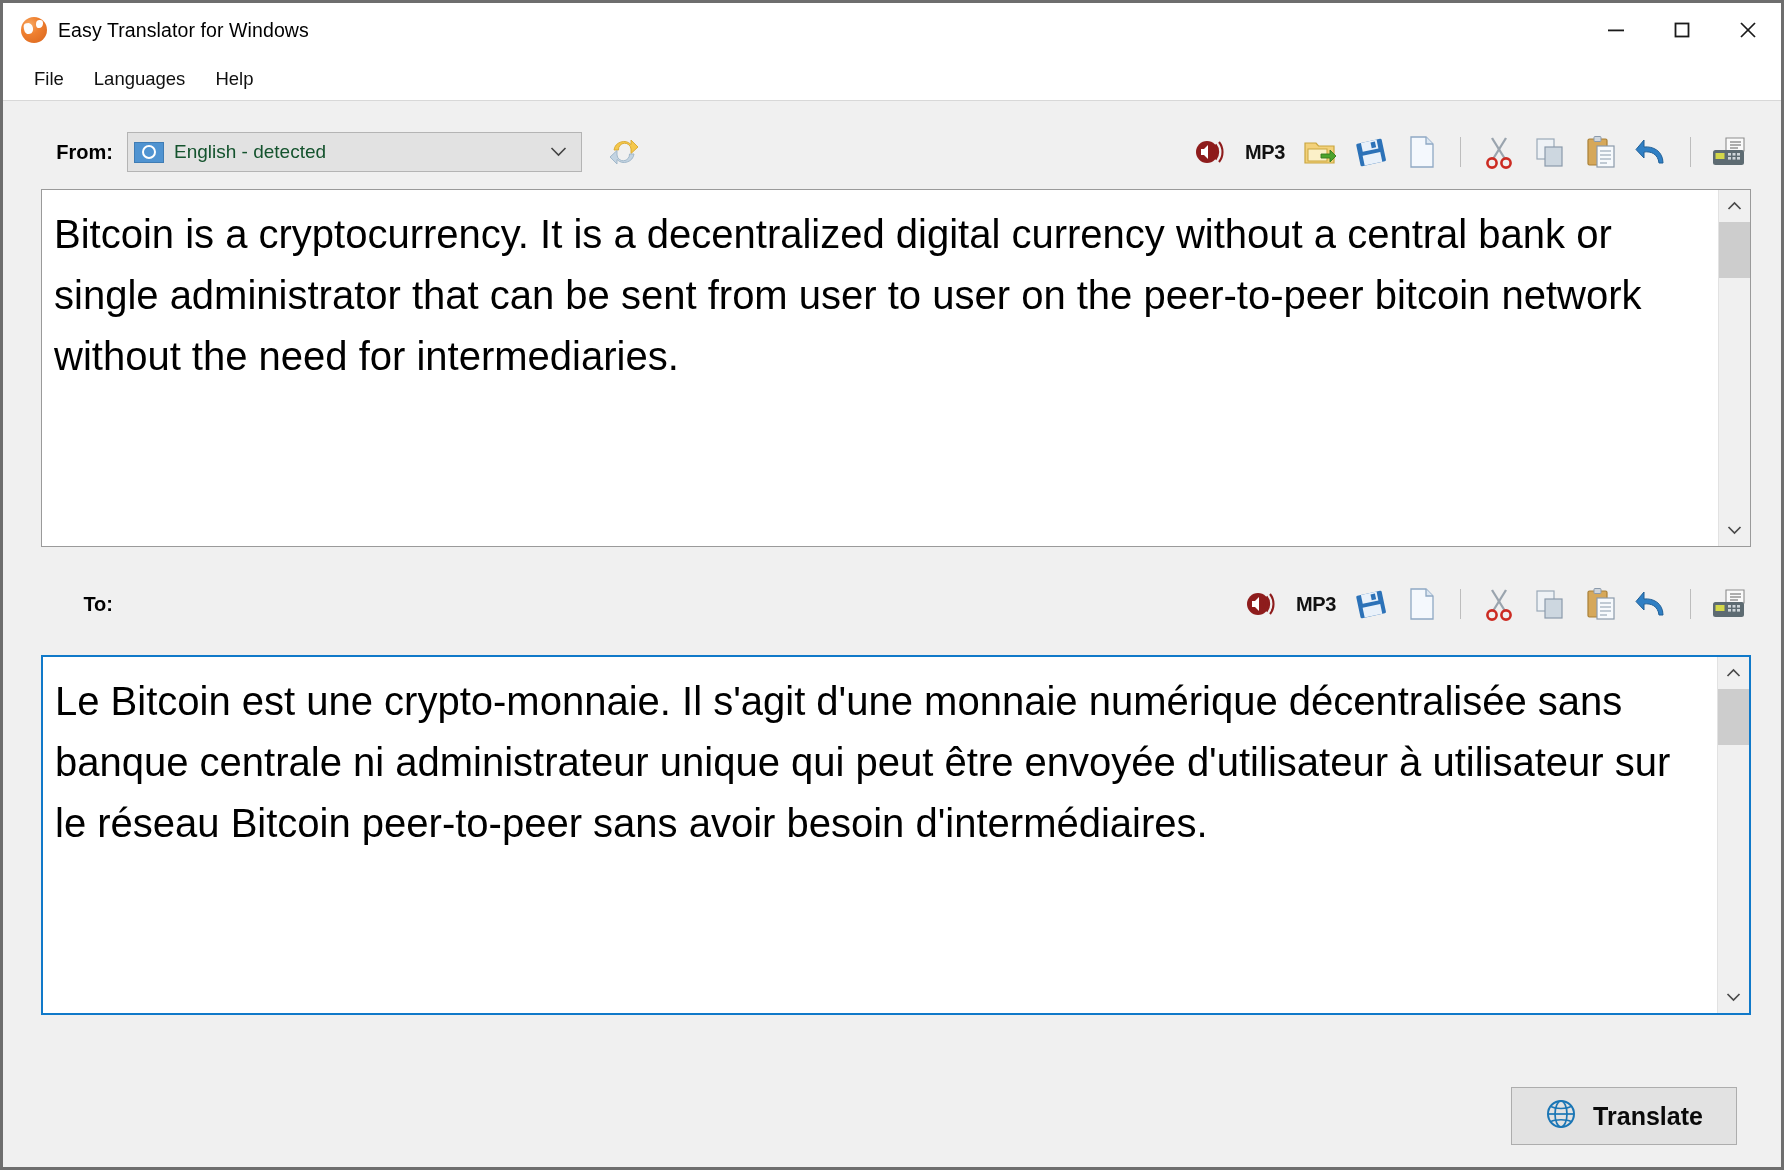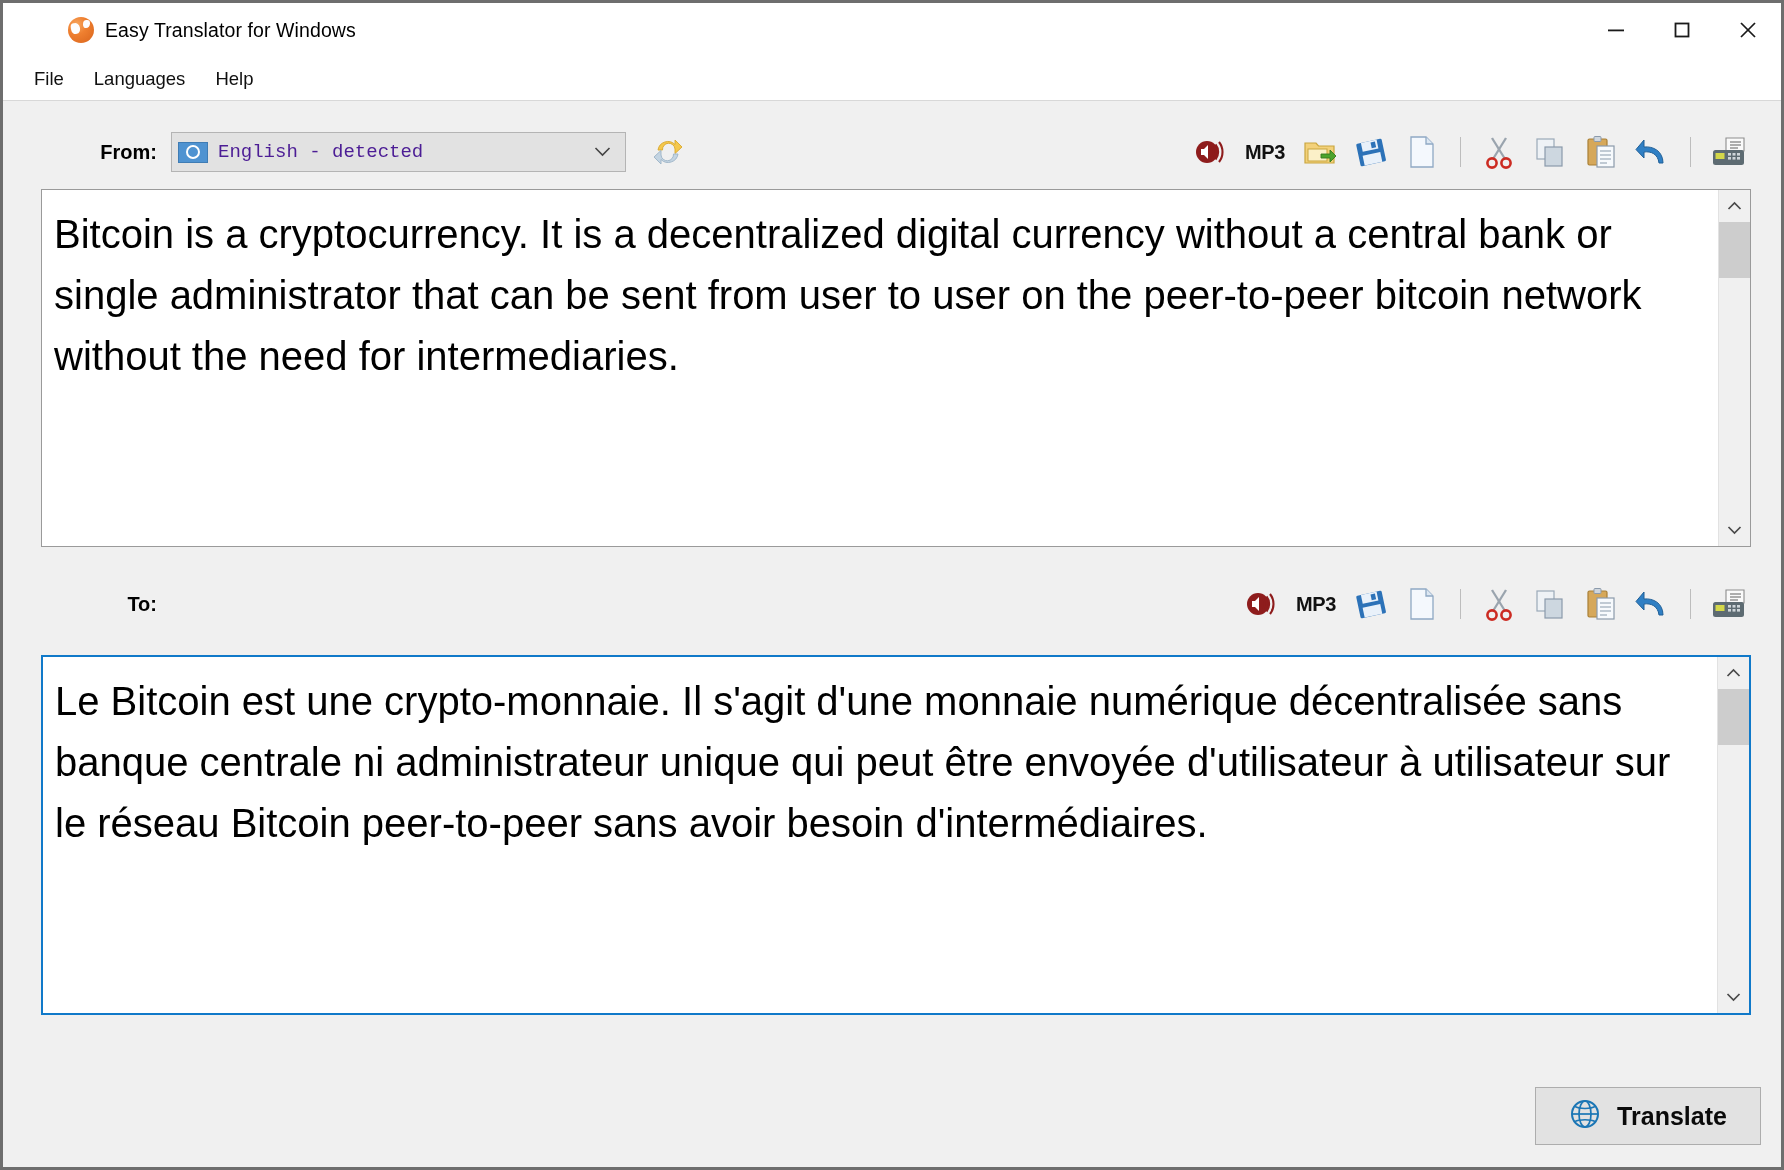--- a/index.html
+++ b/index.html
@@ -28,21 +28,20 @@
     background: #ffffff;
     display: flex;
     align-items: center;
     flex: 0 0 auto;
     position: relative;
   }
   #title-left {
     display: flex; align-items: center;
     padding-left: 18px;
     gap: 11px;
-    margin-left: 47px;
   }
   #app-icon {
     width: 26px; height: 26px;
     border-radius: 50%;
     background:
       radial-gradient(circle at 34% 30%, #f7a963 0%, #ef8030 38%, #d9641c 100%);
     position: relative;
     overflow: hidden;
     flex: 0 0 auto;
   }
@@ -115,45 +114,44 @@
     display: flex;
     align-items: center;
     height: 58px;
     padding-left: 0;
     position: relative;
   }
   .lang-label {
     font-size: 20px;
     font-weight: bold;
     color: #000;
-    width: 168px;
+    width: 124px;
     text-align: right;
     padding-right: 14px;
     flex: 0 0 auto;
     white-space: nowrap;
   }
   .combo {
     width: 455px;
     height: 40px;
     background: #e2e2e2;
     border: 1px solid #b4b4b4;
     display: flex;
     align-items: center;
     padding: 0 0 0 6px;
     position: relative;
     flex: 0 0 auto;
     cursor: default;
   }
   .combo .flag { flex: 0 0 auto; margin-right: 10px; }
   .combo-text {
     font-size: 19px;
-    color: #4c1d95;
+    color: #14532d;
     white-space: nowrap;
     overflow: hidden;
-    font-family: Liberation Mono, monospace;
   }
   .combo .chev {
     position: absolute;
     right: 14px; top: 50%;
     transform: translateY(-50%);
   }
 
   
   .flag-un {
     width: 30px; height: 21px;
@@ -261,21 +259,21 @@
     position: absolute;
     top: 0; left: 0;
     width: 32px; height: 56px;
     background: #cdcdcd;
     cursor: default;
   }
 
   
   #translate-wrap {
     position: absolute;
-    right: 20px;
+    right: 44px;
     bottom: 22px;
     border-radius: 20px;
   }
   #translate-btn {
     height: 58px;
     min-width: 226px;
     background: #e2e2e2;
     border: 1px solid #adadad;
     display: flex;
     align-items: center;

